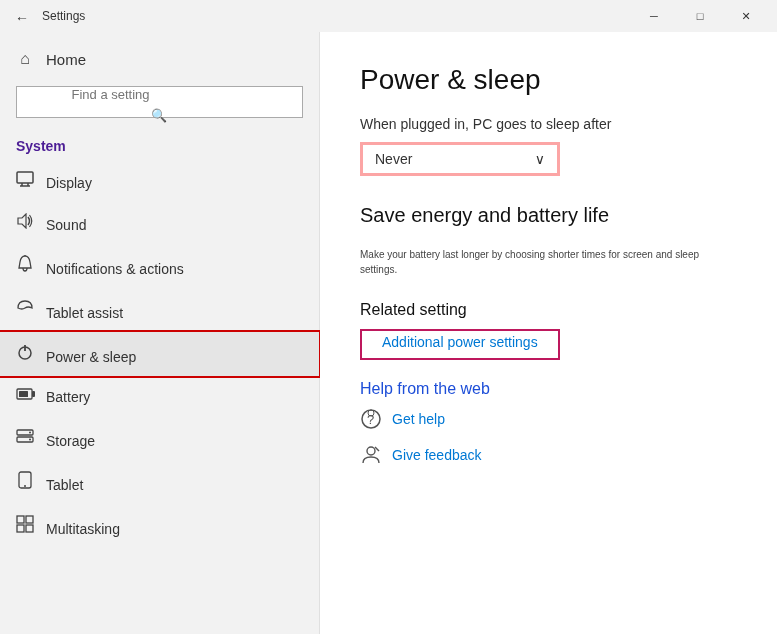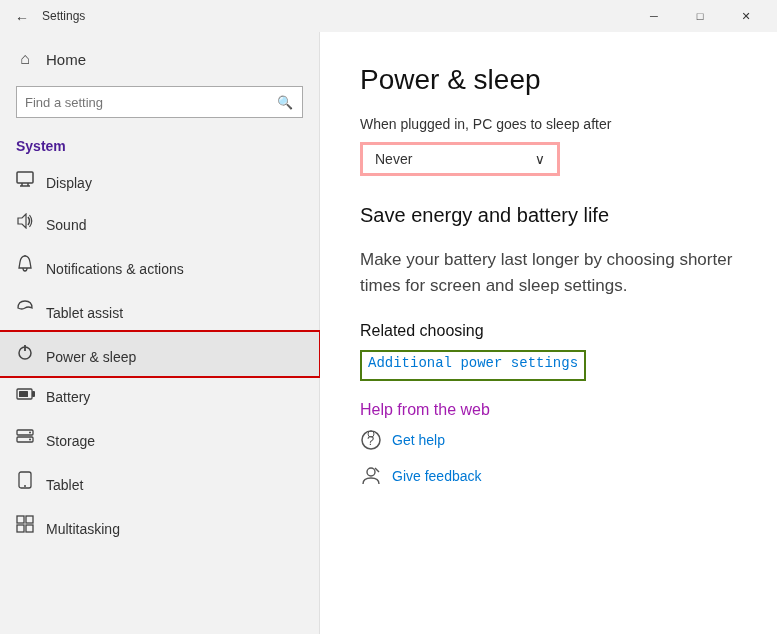--- a/index.html
+++ b/index.html
@@ -83,20 +83,21 @@
 
     .search-box {
       margin: 8px 16px;
       display: flex;
       align-items: center;
       border: 1px solid #aaa;
       background: white;
       height: 32px;
       padding: 0 8px;
       gap: 6px;
+      flex-direction: column;
     }
     .search-box input {
       border: none;
       outline: none;
       flex: 1;
       font-size: 13px;
       background: transparent;
       color: #333;
     }
     .search-icon-btn {
@@ -169,21 +170,21 @@
 
     .section-heading {
       font-size: 20px;
       font-weight: 400;
       color: #111;
       margin-bottom: 20px;
       margin-top: 8px;
     }
 
     .section-desc {
-      font-size: 17px;
+      font-size: 10px;
       color: #444;
       line-height: 1.5;
       margin-bottom: 24px;
       max-width: 400px;
     }
 
     .related-settings-title {
       font-size: 16px;
       font-weight: 400;
       color: #111;
@@ -194,29 +195,28 @@
       color: #0078d4;
       font-size: 14px;
       cursor: pointer;
       text-decoration: none;
       display: inline-block;
       margin-bottom: 6px;
     }
 
     .related-link-highlight {
       display: inline-block;
-      border: 2px solid #4d7c0f;
-      padding: 2px 6px;
-      font-family: Liberation Mono, monospace;
+      border: 2px solid #be185d;
+      padding: 2px 20px;
     }
 
     .help-title {
       font-size: 16px;
       font-weight: 400;
-      color: #a21caf;
+      color: #1d4ed8;
       margin-bottom: 10px;
       margin-top: 20px;
     }
 
     .help-link {
       color: #0078d4;
       font-size: 14px;
       cursor: pointer;
       text-decoration: none;
       display: inline-block;
@@ -386,21 +386,21 @@
     <p class="section-label">When plugged in, PC goes to sleep after</p>
 
     <div class="dropdown-select">
       <span>Never</span>
       <span>∨</span>
     </div>
 
     <h2 class="section-heading">Save energy and battery life</h2>
     <p class="section-desc">Make your battery last longer by choosing shorter times for screen and sleep settings.</p>
 
-    <h3 class="related-settings-title">Related choosing</h3>
+    <h3 class="related-settings-title">Related setting</h3>
     <div style="margin-bottom: 20px;">
       <span class="related-link-highlight">
         <a class="related-link">Additional power settings</a>
       </span>
     </div>
 
     <h3 class="help-title">Help from the web</h3>
 
     <div class="support-links">
       <div class="support-item">

